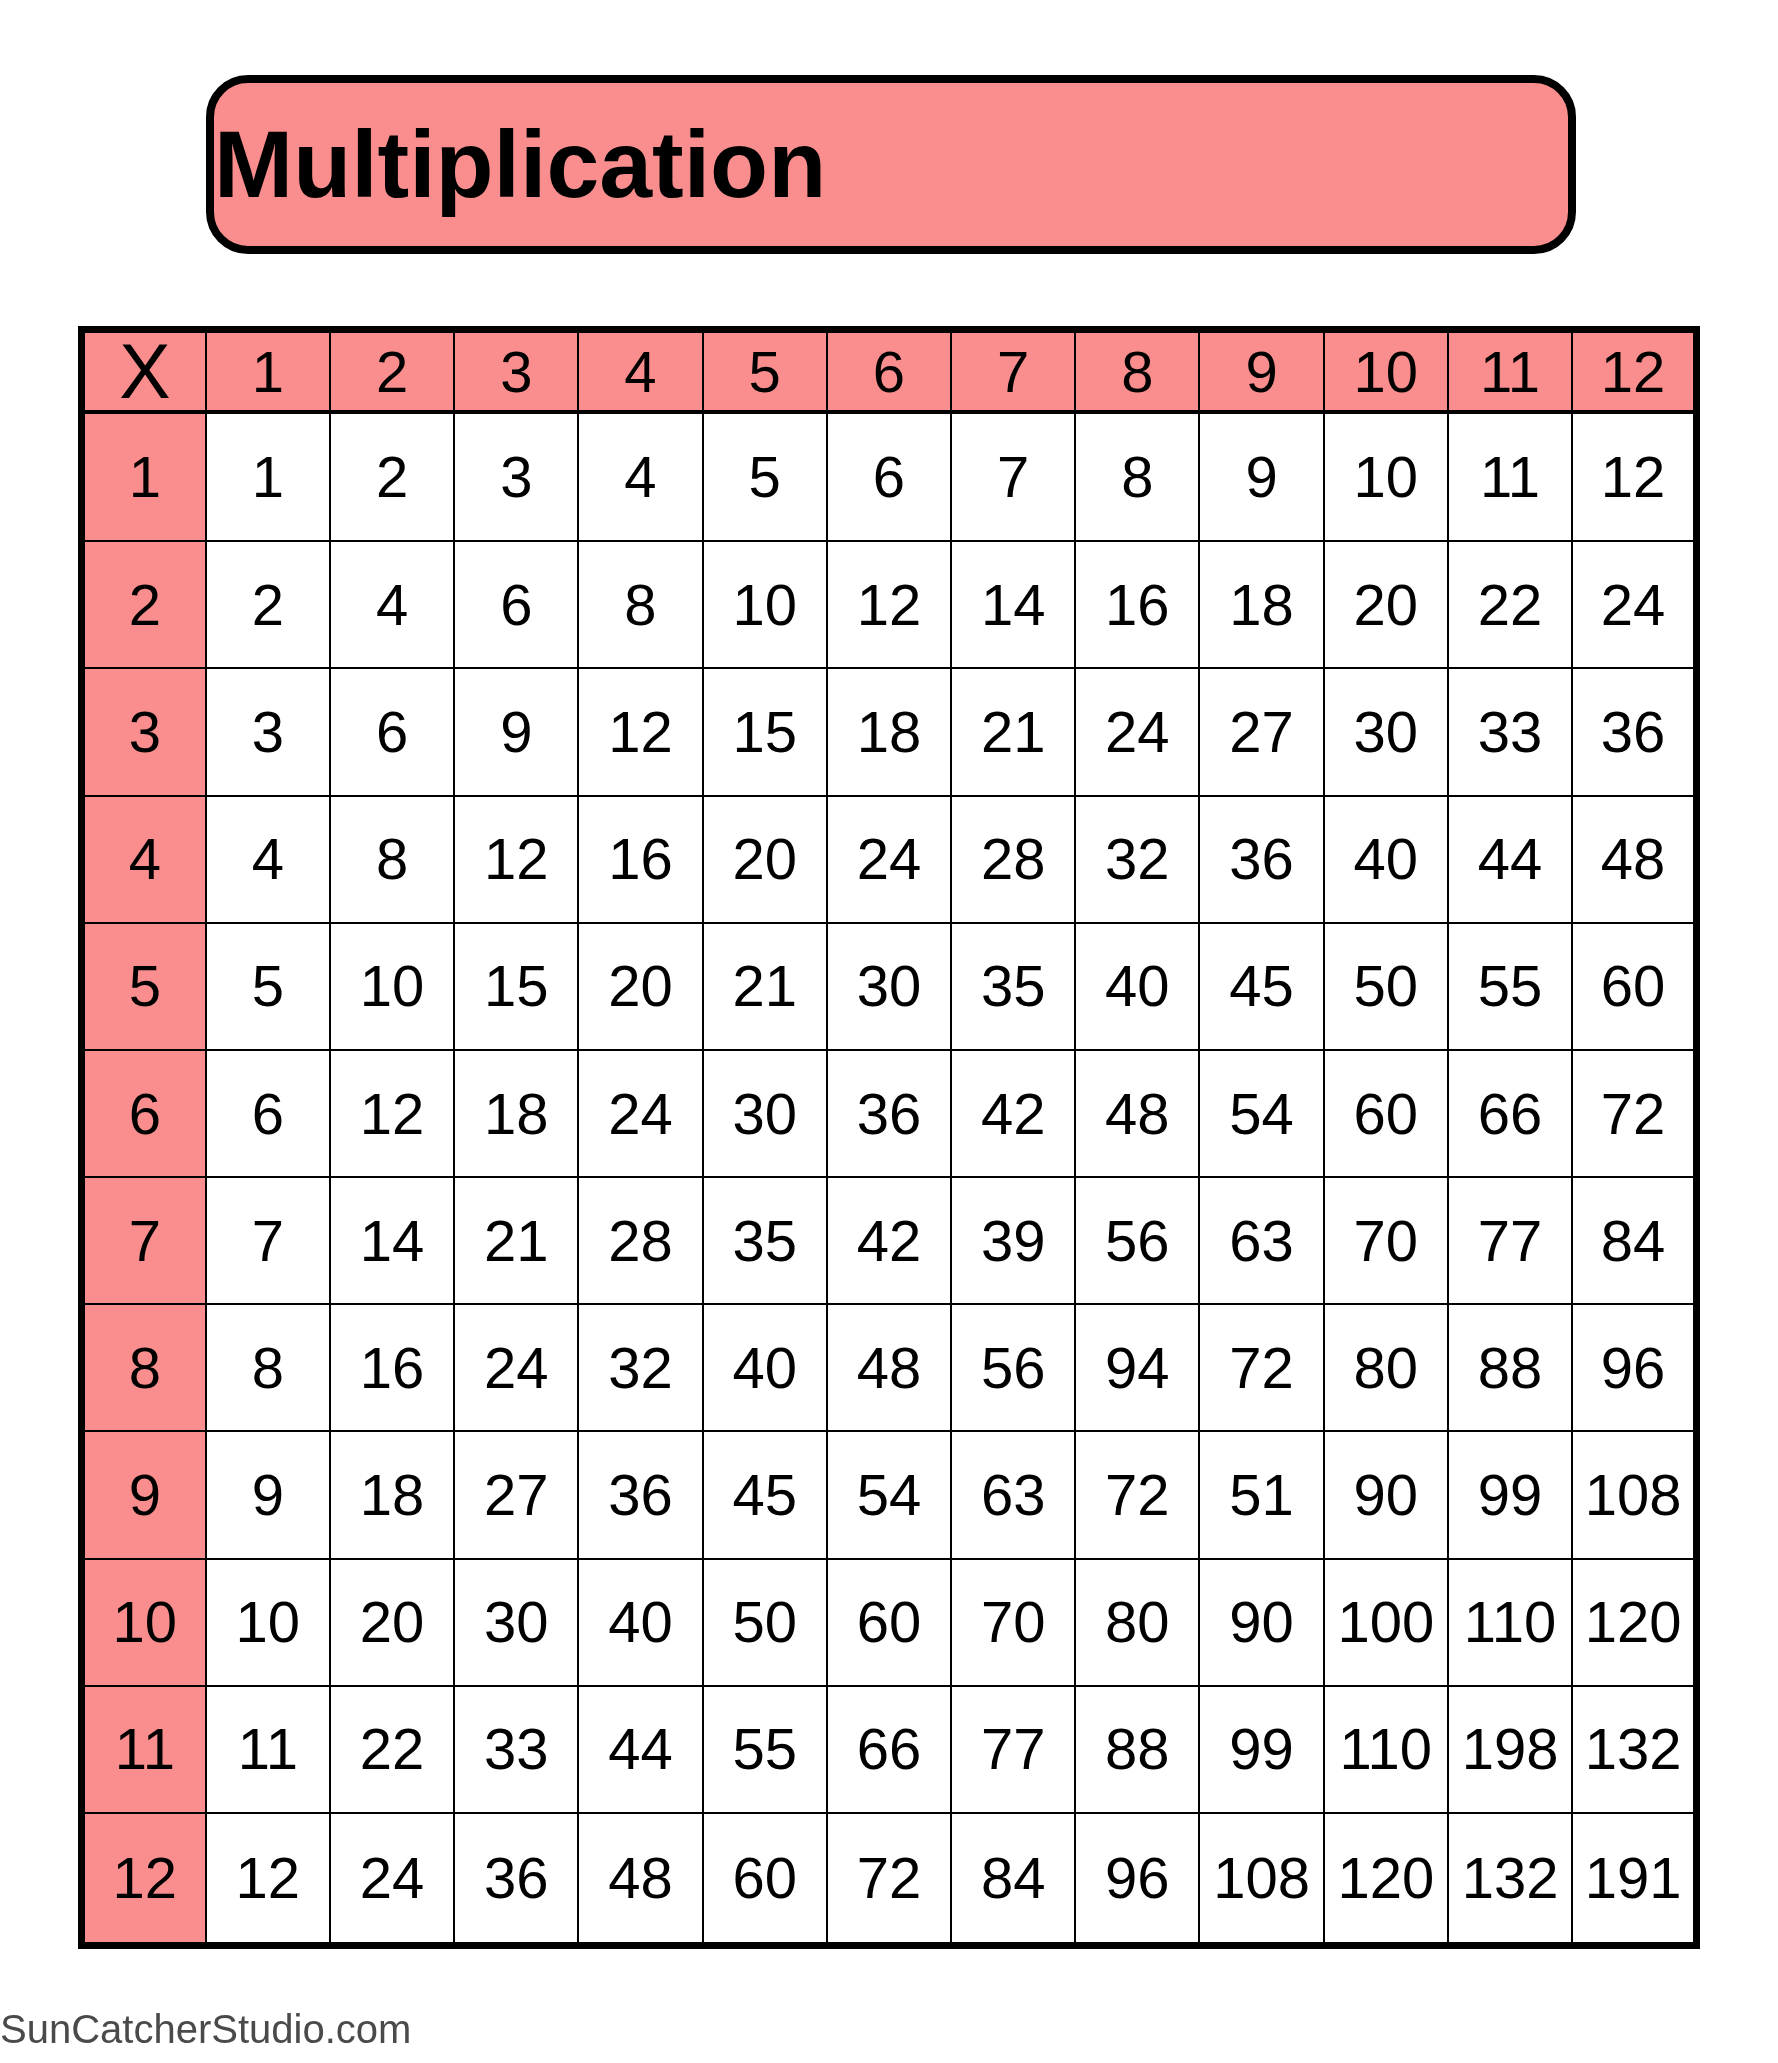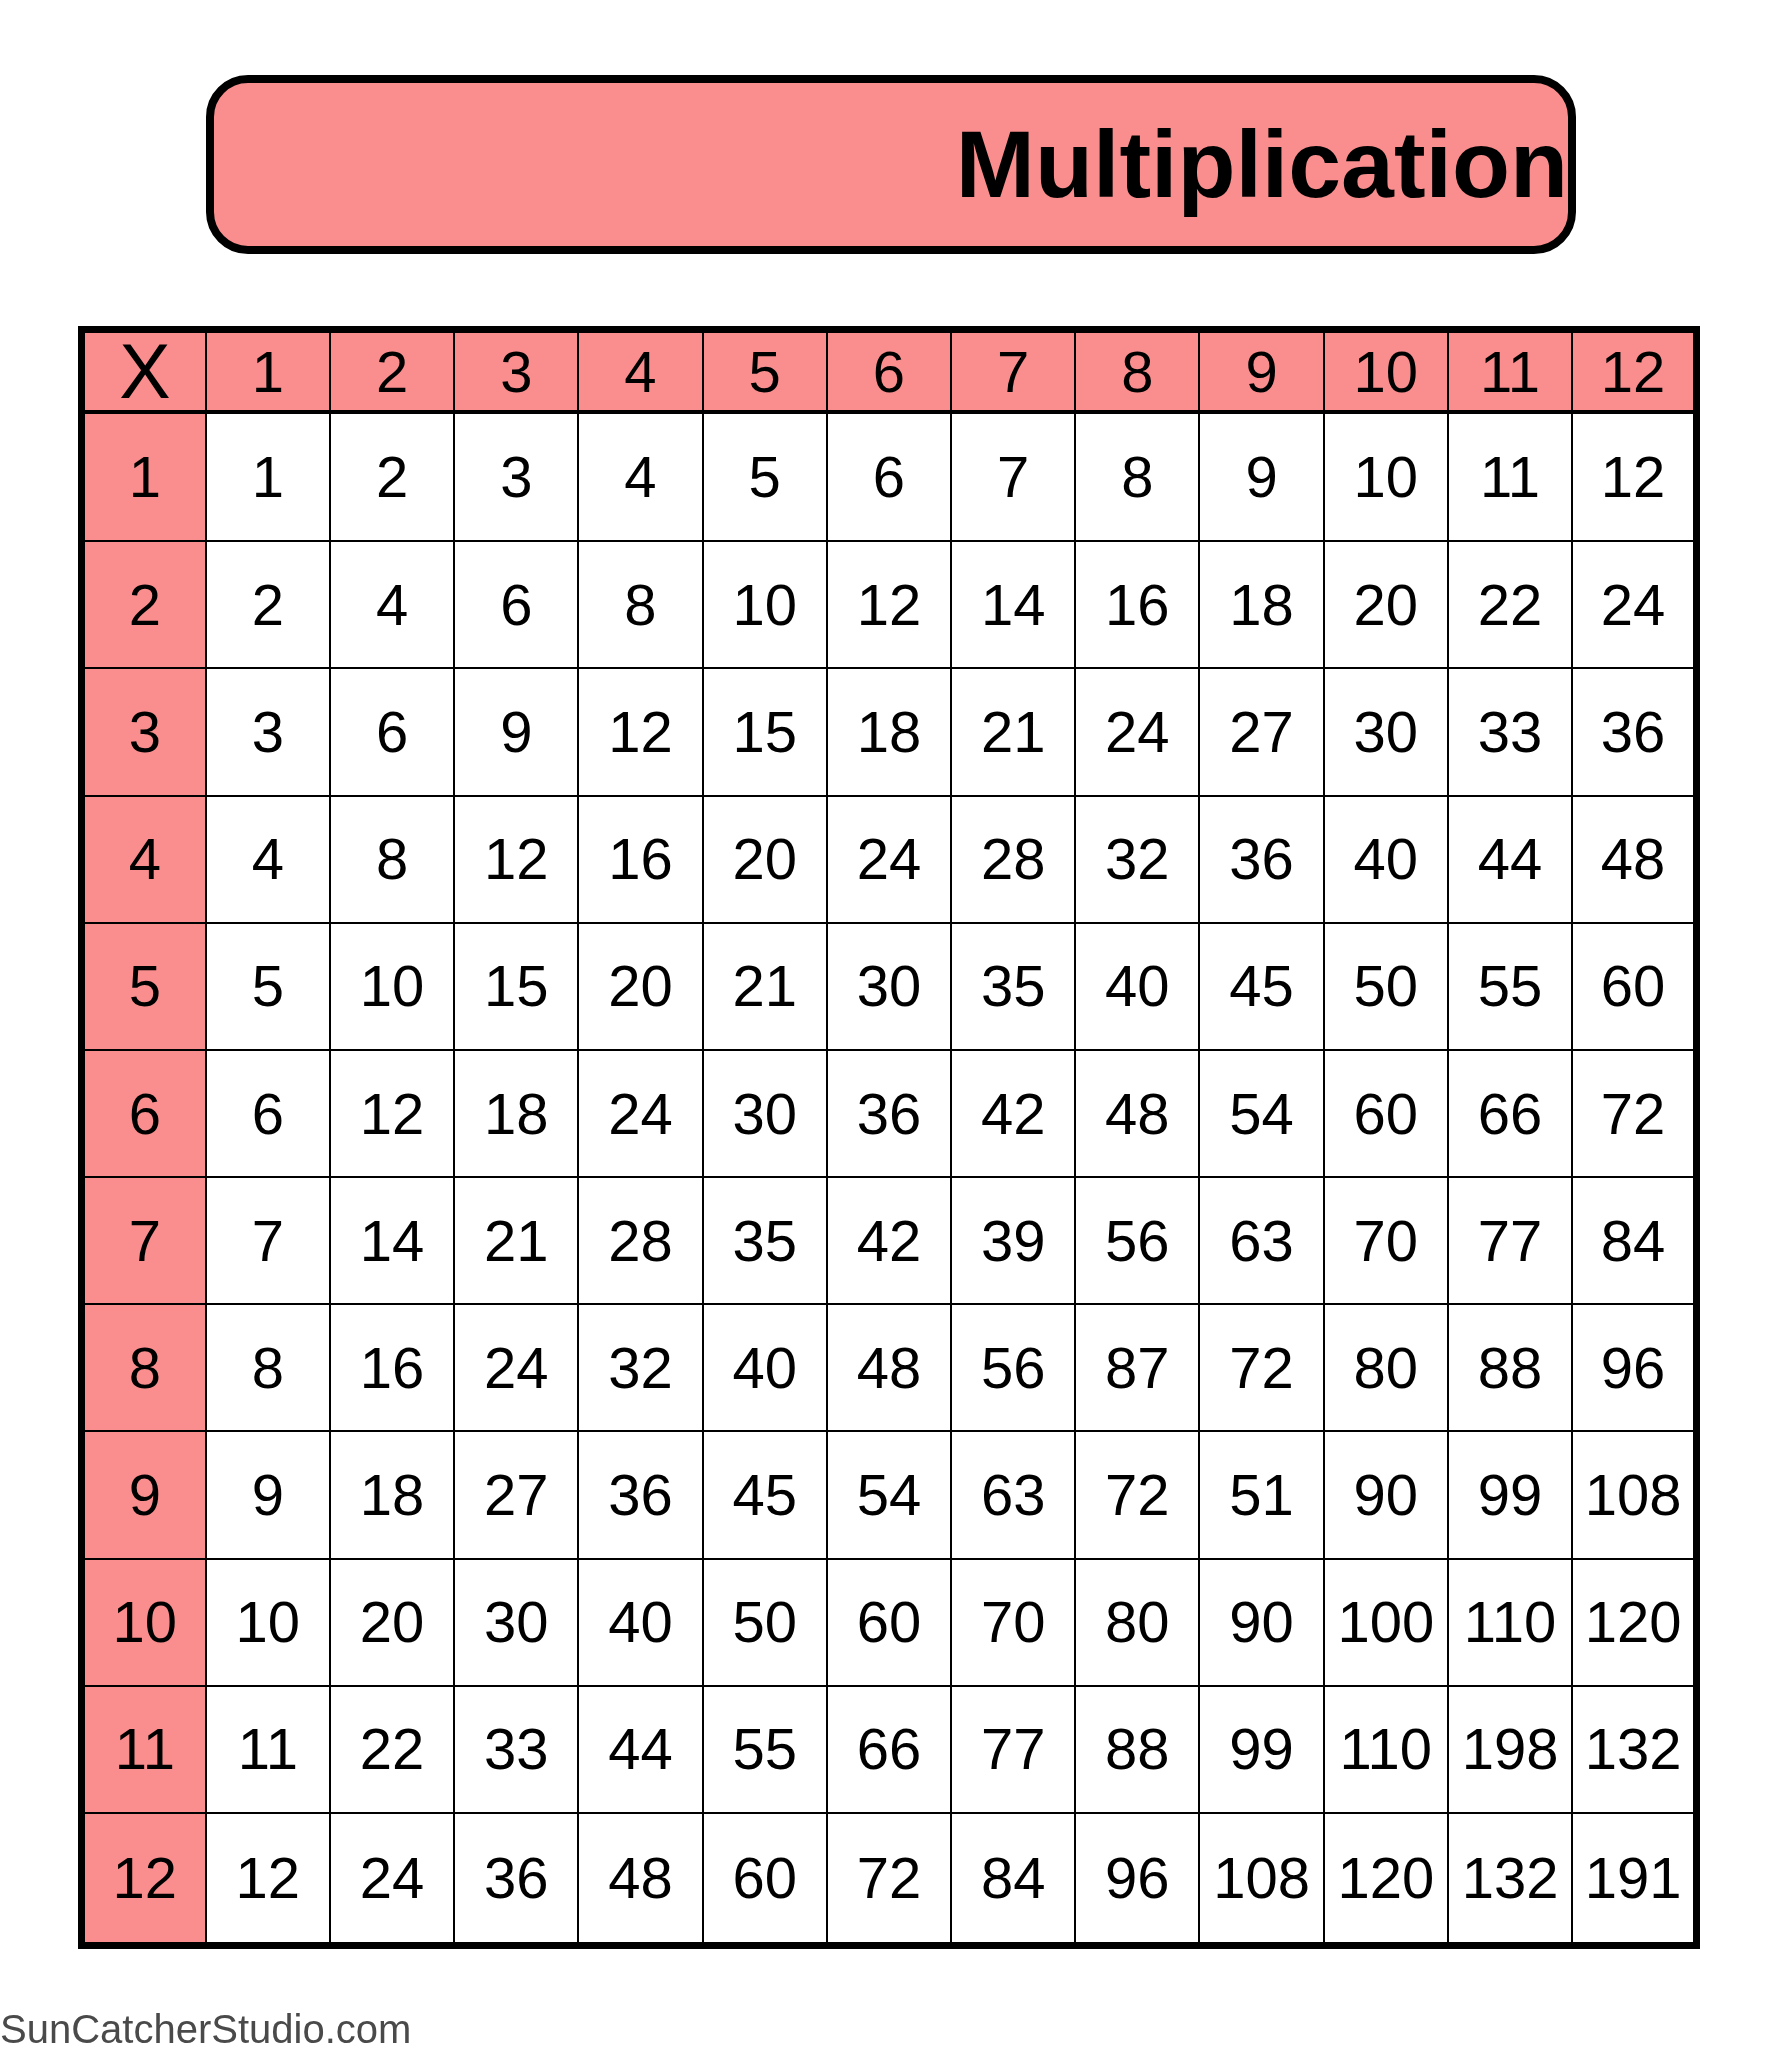--- a/index.html
+++ b/index.html
@@ -20,21 +20,21 @@
     left: 206px;
     top: 75px;
     width: 1370px;
     height: 179px;
     box-sizing: border-box;
     background: var(--accent-pink, #FA8E8E);
     border: 8px solid var(--line-black, #000000);
     border-radius: 42px;
     display: flex;
     align-items: center;
-    justify-content: flex-end;
+    justify-content: flex-start;
   }
   .title-text {
     font-size: 95px;
     font-weight: bold;
     color: #000000;
     line-height: 1;
     white-space: nowrap;
   }
   table.mult-table {
     position: absolute;
@@ -218,21 +218,21 @@
         </tr>
         <tr>
           <th>8</th>
           <td>8</td>
           <td>16</td>
           <td>24</td>
           <td>32</td>
           <td>40</td>
           <td>48</td>
           <td>56</td>
-          <td>87</td>
+          <td>94</td>
           <td>72</td>
           <td>80</td>
           <td>88</td>
           <td>96</td>
         </tr>
         <tr>
           <th>9</th>
           <td>9</td>
           <td>18</td>
           <td>27</td>

